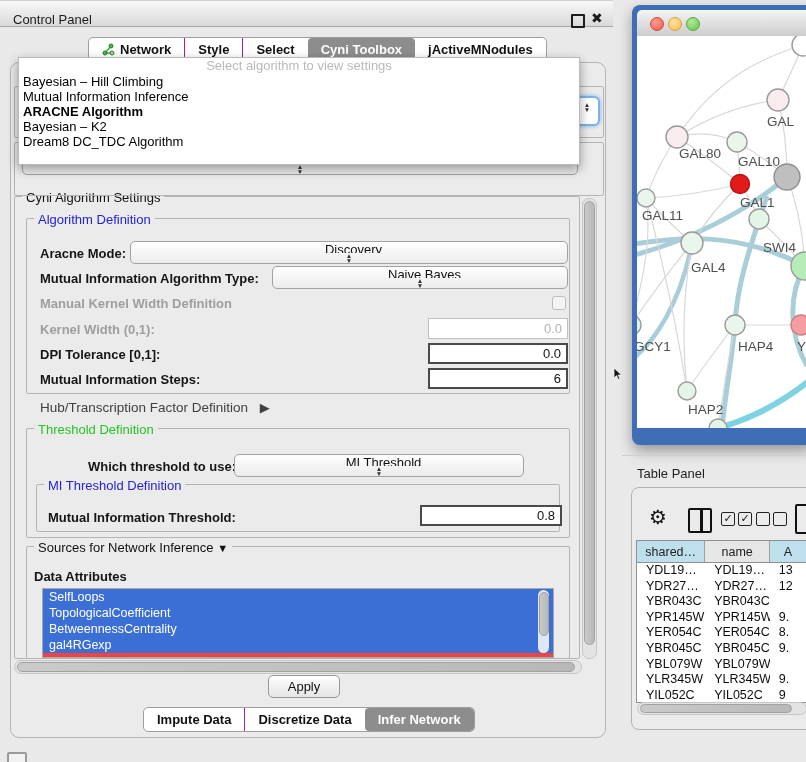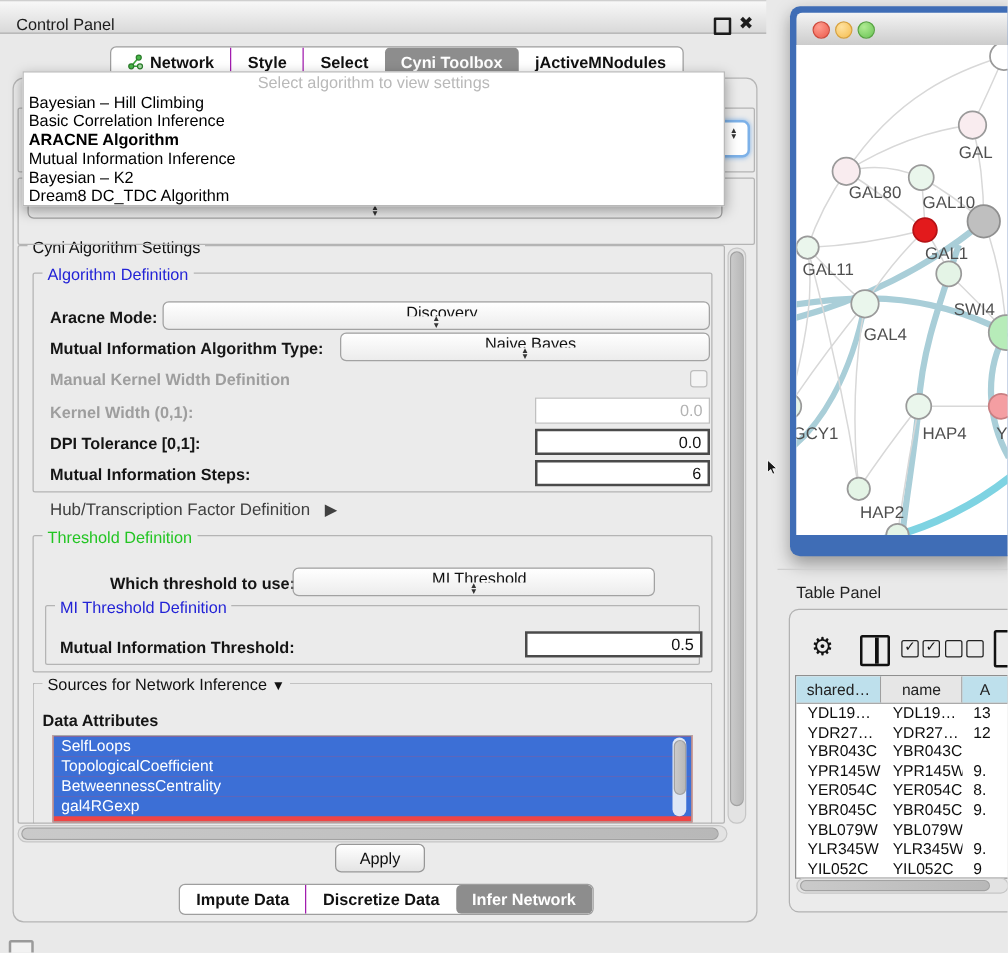--- a/index.html
+++ b/index.html
@@ -150,23 +150,22 @@
     <span class="cv" style="color:#9c9c9c;">gal-filtered.sif default node</span>
     <span class="spin">
         <span>▲</span>
         <span>▼</span>
       </span>
   </div>
 
   <div class="abs popup" id="algo-popup">
     <div class="prompt">Select algorithm to view settings</div>
   <div class="item">Bayesian – Hill Climbing</div>
-      <div class="item">Basic Correlation Inference</div>
+      <div class="item">Mutual Information Inference</div>
       <div class="item bold">ARACNE Algorithm</div>
-      <div class="item">Mutual Information Inference</div>
       <div class="item">Bayesian – K2</div>
       <div class="item">Dream8 DC_TDC Algorithm</div>
     </div>
 
   <div class="abs bx" style="left:14px;top:196px;width:564px;height:461px;"></div>
   <div class="abs gb-title" style="left:22px;top:190px;color:#111;">Cyni Algorithm Settings</div>
 
   <div class="abs sb-track" style="left:582px;top:198px;width:13px;height:459px;">
     <div class="sb-thumb" style="left:1px;top:2px;width:9px;height:442px;"></div>
   </div>
@@ -220,21 +219,21 @@
     <span class="cv">MI Threshold</span>
     <span class="spin">
         <span>▲</span>
         <span>▼</span>
       </span>
   </div>
 
   <div class="abs bx" style="left:36px;top:484px;width:522px;height:46px;"></div>
   <div class="abs gb-title" style="left:44px;top:478px;color:#2323d6;">MI Threshold Definition</div>
   <div class="abs lbl" style="left:48px;top:510px;">Mutual Information Threshold:</div>
-  <div class="abs fld focus" style="left:420px;top:505px;width:142px;">0.5</div>
+  <div class="abs fld focus" style="left:420px;top:505px;width:142px;">0.8</div>
 
   <div class="abs bx" style="left:26px;top:546px;width:542px;height:112px;border-bottom:none;"></div>
   <div class="abs gb-title" style="left:34px;top:540px;color:#111;">
     <span>Sources for Network Inference</span>
     <span style="font-size:11px;">▼</span>
   </div>
   <div class="abs lbl" style="left:34px;top:569px;">Data Attributes</div>
 
   <div class="abs attr-list" style="left:42px;top:588px;width:510px;height:68px;" id="attr-list">
       <div class="attr-item" style="background: rgb(60, 111, 214);">SelfLoops</div>

